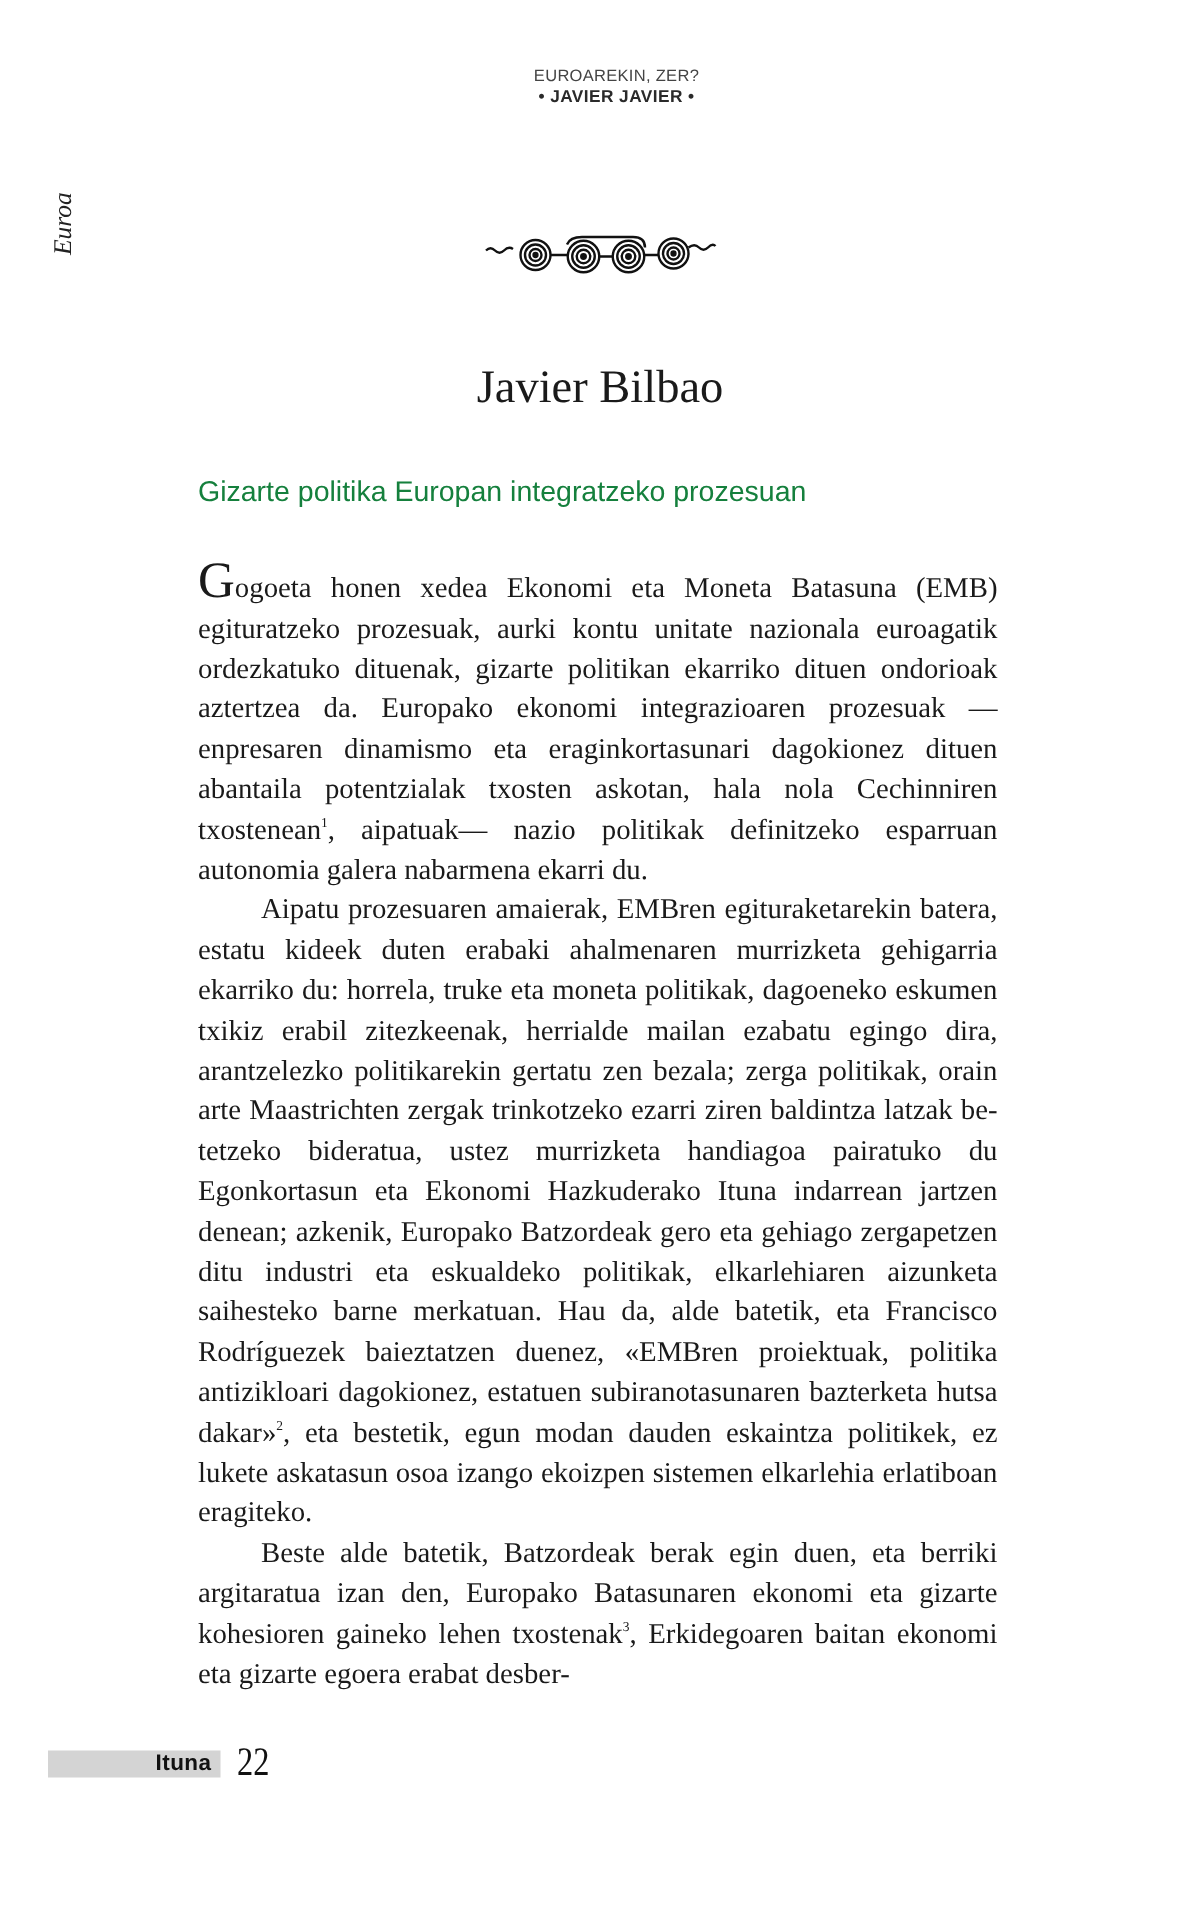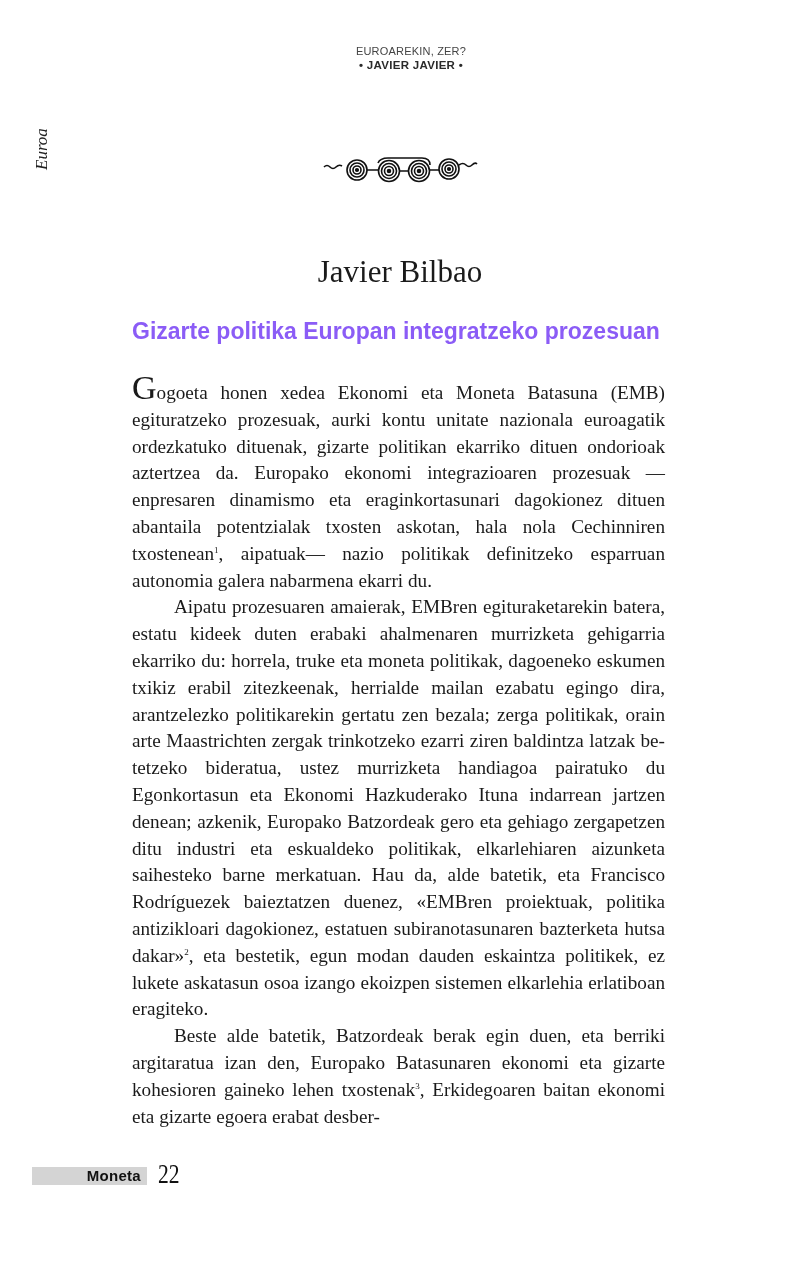--- a/index.html
+++ b/index.html
@@ -3,22 +3,22 @@
 <meta charset="utf-8">
 <style>
   html, body { margin: 0; padding: 0; background: #ffffff; }
   body { width: 800px; height: 1281px; position: relative; overflow: hidden; color: #1a1a1a; }
   .running-head { position: absolute; top: 44px; left: 11px; width: 800px; text-align: center; font-family: "Liberation Sans", sans-serif; color: #2a2a2a; }
   .running-head .series { font-size: 11px; letter-spacing: 0.2px; line-height: 14px; color: #444; }
   .running-head .author { font-size: 11.5px; font-weight: bold; line-height: 14px; letter-spacing: 0.3px; }
   .side-label { position: absolute; left: 30px; top: 118px; width: 24px; height: 60px; font-family: "Liberation Serif", serif; font-style: italic; font-size: 17px; color: #222; }
   .side-label span { position: absolute; left: 0; top: 0; transform: rotate(-90deg) translate(-52px, 2px); transform-origin: 0 0; white-space: nowrap; display: inline-block; }
   .ornament { position: absolute; left: 322px; top: 153px; width: 156px; height: 34px; }
-  .article-title { position: absolute; top: 254px; left: 0; width: 800px; text-align: center; font-family: "Liberation Serif", serif; font-size: 31px; color: #1a1a1a; }
-  .section-heading { position: absolute; top: 318px; left: 132px; width: 540px; font-family: "Liberation Sans", sans-serif; font-weight: bold; font-size: 23px; color: #8b5cf6; }
+  .article-title { position: absolute; top: 240px; left: 0; width: 800px; text-align: center; font-family: "Liberation Serif", serif; font-size: 31px; color: #1a1a1a; }
+  .section-heading { position: absolute; top: 318px; left: 132px; width: 540px; font-family: "Liberation Sans", sans-serif; font-weight: normal; font-size: 19px; color: #15803d; }
   .body-text { position: absolute; top: 378px; left: 132px; width: 533px; font-family: "Liberation Serif", serif; font-size: 19.2px; line-height: 26.8px; text-align: justify; color: #1a1a1a; hyphens: manual; }
   .body-text p { margin: 0; }
   .body-text p.indent { text-indent: 42px; }
   .dropcap { font-size: 34px; line-height: 20px; }
   sup { font-size: 9px; vertical-align: super; line-height: 0; }
   .footer { position: absolute; top: 1163px; left: 32px; height: 22px; }
   .jakin-bar { position: absolute; left: 0; top: 4px; width: 115px; height: 18px; background: #d4d4d4; }
   .jakin-label { position: absolute; right: 6px; top: 0; font-family: "Liberation Sans", sans-serif; font-weight: bold; font-size: 15px; line-height: 18px; color: #111; letter-spacing: 0.3px; }
   .page-number { position: absolute; left: 126px; top: -2px; font-family: "Liberation Serif", serif; font-size: 27px; line-height: 26px; color: #111; transform: scaleX(0.8); transform-origin: left; }
 </style>
@@ -70,16 +70,16 @@
 <div class="section-heading">Gizarte politika Europan integratzeko prozesuan</div>
 
 <div class="body-text">
   <p><span class="dropcap">G</span><span>ogoeta honen xedea Ekonomi eta Moneta Batasuna (EMB) egituratzeko prozesuak, aurki kontu unitate nazio­nala euroagatik ordezkatuko dituenak, gizarte politikan ekarriko dituen ondorioak aztertzea da. Europako ekono­mi integrazioaren prozesuak —enpresaren dinamismo eta eraginkortasunari dagokionez dituen abantaila potentzia­lak txosten askotan, hala nola Cechinniren txostenean</span><sup>1</sup><span>, aipatuak— nazio politikak definitzeko esparruan autono­mia galera nabarmena ekarri du.</span></p>
   <p class="indent"><span>Aipatu prozesuaren amaierak, EMBren egituraketare­kin batera, estatu kideek duten erabaki ahalmenaren mu­rrizketa gehigarria ekarriko du: horrela, truke eta moneta politikak, dagoeneko eskumen txikiz erabil zitezkeenak, herrialde mailan ezabatu egingo dira, arantzelezko politi­karekin gertatu zen bezala; zerga politikak, orain arte Maas­trichten zergak trinkotzeko ezarri ziren baldintza latzak be­tetzeko bideratua, ustez murrizketa handiagoa pairatuko du Egonkortasun eta Ekonomi Hazkuderako Ituna indarrean jartzen denean; azkenik, Europako Batzordeak gero eta gehiago zergapetzen ditu industri eta eskualdeko politi­kak, elkarlehiaren aizunketa saihesteko barne merkatuan. Hau da, alde batetik, eta Francisco Rodríguezek baiezta­tzen duenez, «EMBren proiektuak, politika antizikloari da­gokionez, estatuen subiranotasunaren bazterketa hutsa da­kar»</span><sup>2</sup><span>, eta bestetik, egun modan dauden eskaintza politi­kek, ez lukete askatasun osoa izango ekoizpen sistemen el­karlehia erlatiboan eragiteko.</span></p>
   <p class="indent"><span>Beste alde batetik, Batzordeak berak egin duen, eta berriki argitaratua izan den, Europako Batasunaren ekono­mi eta gizarte kohesioren gaineko lehen txostenak</span><sup>3</sup><span>, Erki­degoaren baitan ekonomi eta gizarte egoera erabat desber-</span></p>
 </div>
 
 <div class="footer">
   <div class="jakin-bar">
-    <span class="jakin-label">Moneta</span>
+    <span class="jakin-label">Ituna</span>
   </div>
   <span class="page-number">22</span>
 </div>
 
 </body></html>

